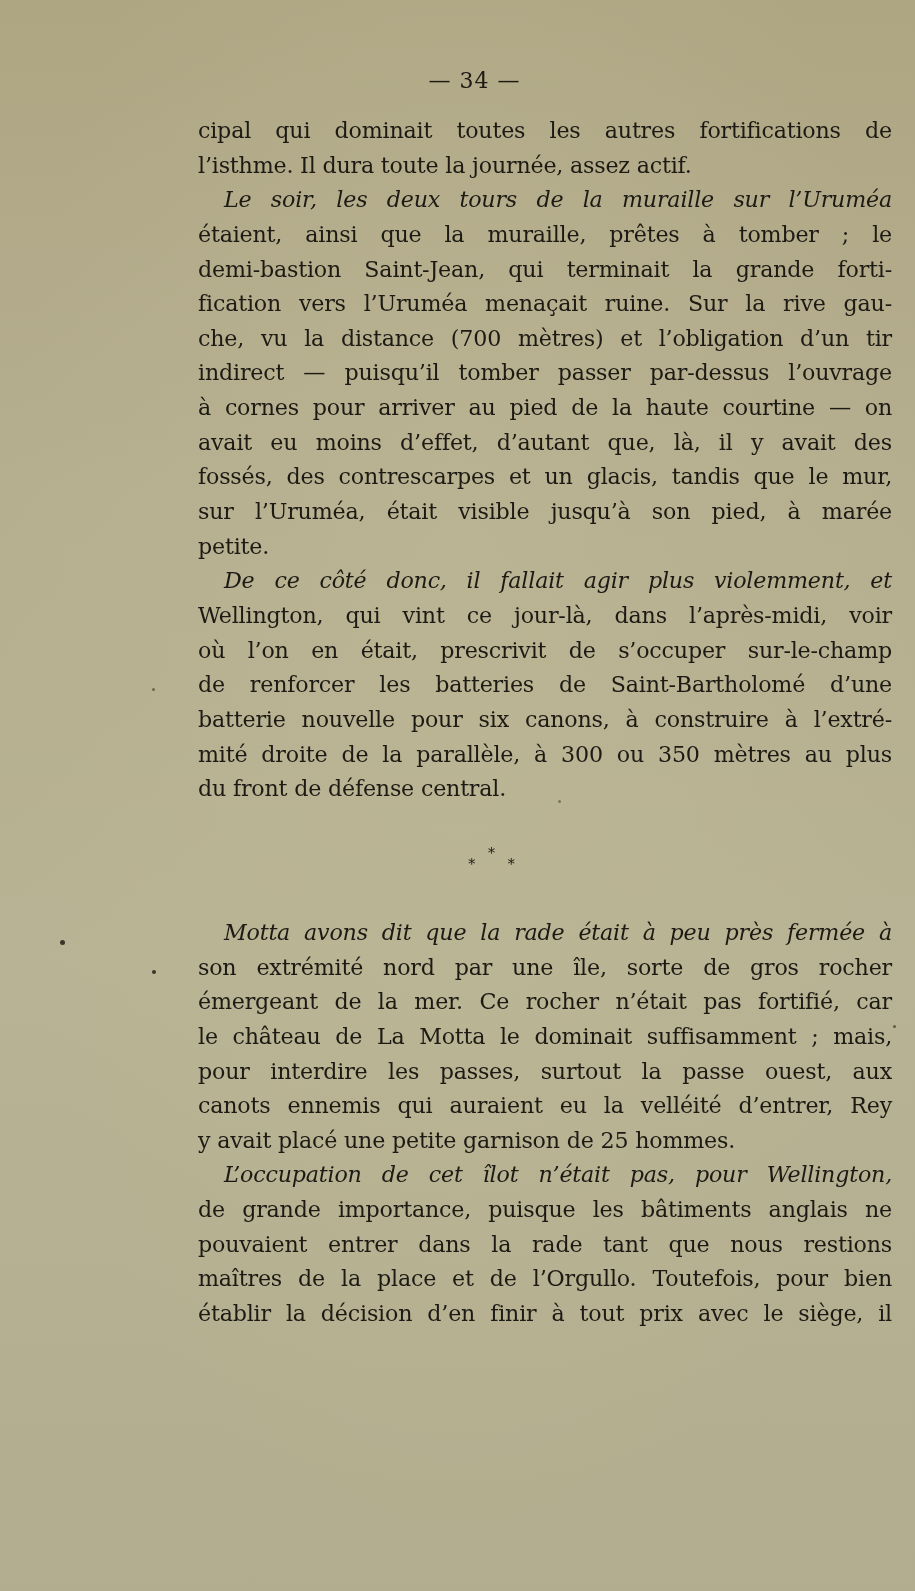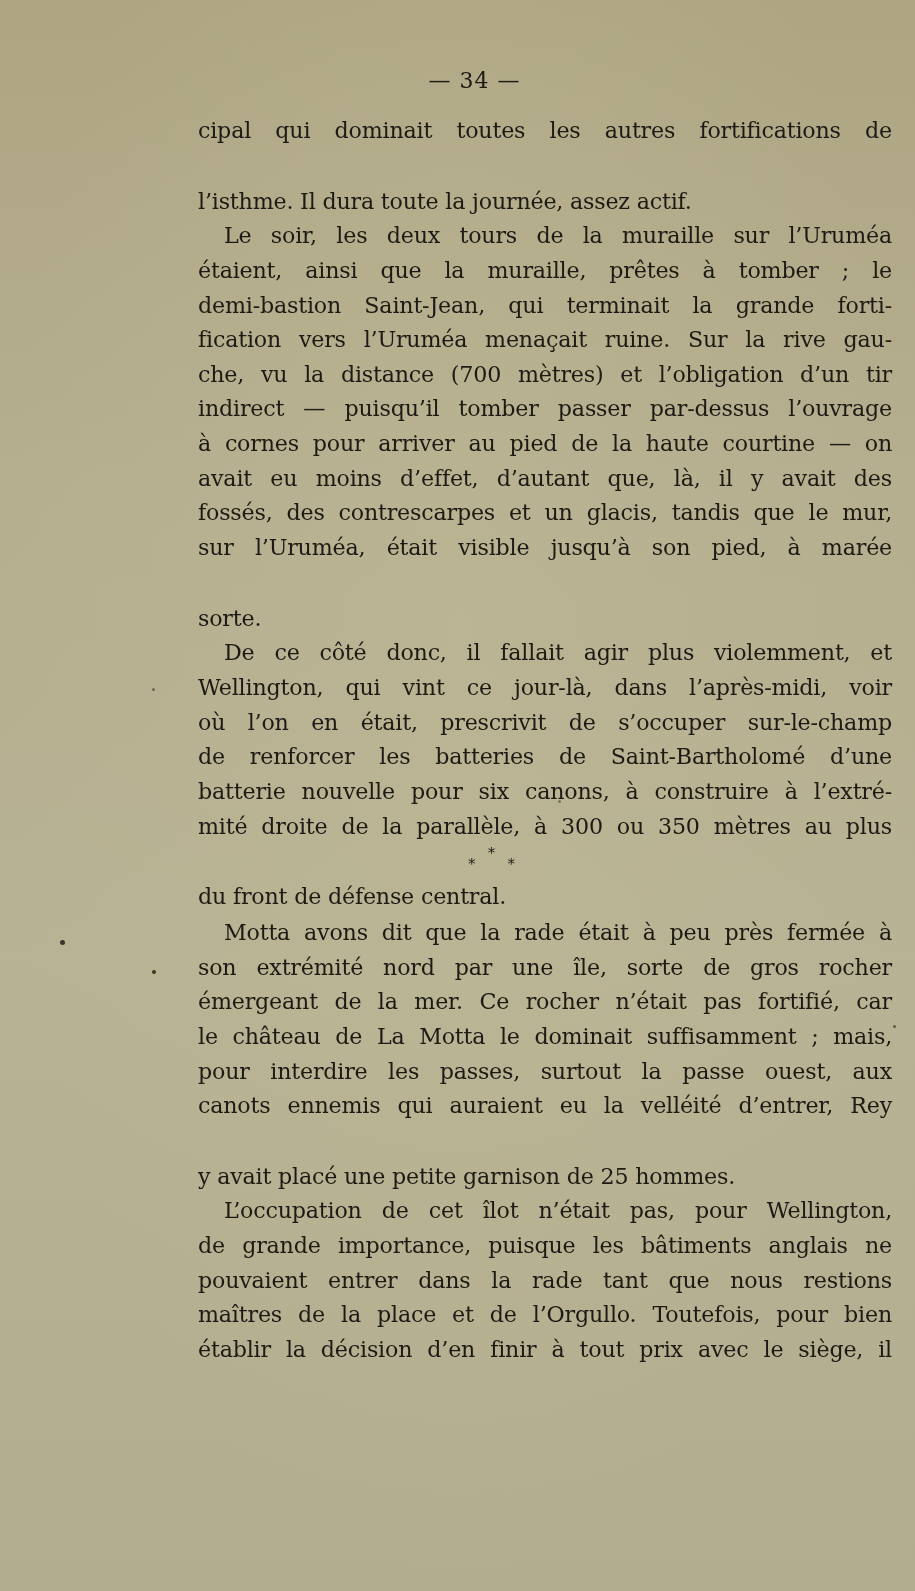--- a/index.html
+++ b/index.html
@@ -45,24 +45,24 @@
     }
     .line {
       display: block;
       white-space: nowrap;
       text-align: justify;
       text-align-last: justify;
       height: 34.65px;
     }
     .line.last {
       text-align-last: left;
-      margin-top: 36px;
     }
     .line.indent {
       padding-left: 26px;
+      font-style: italic;
     }
     #block-1 { top: 113px; }
     #block-2 { top: 915px; }
     .section-break {
       position: absolute;
       top: 848px;
       left: 0;
       width: 100%;
       text-align: center;
       padding-left: 68px;
@@ -95,21 +95,21 @@
       <span class="line indent">Le soir, les deux tours de la muraille sur l’Uruméa</span>
       <span class="line">étaient, ainsi que la muraille, prêtes à tomber ; le</span>
       <span class="line">demi-bastion Saint-Jean, qui terminait la grande forti-</span>
       <span class="line">fication vers l’Uruméa menaçait ruine. Sur la rive gau-</span>
       <span class="line">che, vu la distance (700 mètres) et l’obligation d’un tir</span>
       <span class="line">indirect — puisqu’il tomber passer par-dessus l’ouvrage</span>
       <span class="line">à cornes pour arriver au pied de la haute courtine — on</span>
       <span class="line">avait eu moins d’effet, d’autant que, là, il y avait des</span>
       <span class="line">fossés, des contrescarpes et un glacis, tandis que le mur,</span>
       <span class="line">sur l’Uruméa, était visible jusqu’à son pied, à marée</span>
-      <span class="line last">sorte.</span>
+      <span class="line last">petite.</span>
       <span class="line indent">De ce côté donc, il fallait agir plus violemment, et</span>
       <span class="line">Wellington, qui vint ce jour-là, dans l’après-midi, voir</span>
       <span class="line">où l’on en était, prescrivit de s’occuper sur-le-champ</span>
       <span class="line">de renforcer les batteries de Saint-Bartholomé d’une</span>
       <span class="line">batterie nouvelle pour six canons, à construire à l’extré-</span>
       <span class="line">mité droite de la parallèle, à 300 ou 350 mètres au plus</span>
       <span class="line last">du front de défense central.</span>
     </div>
 
   <div class="section-break">

